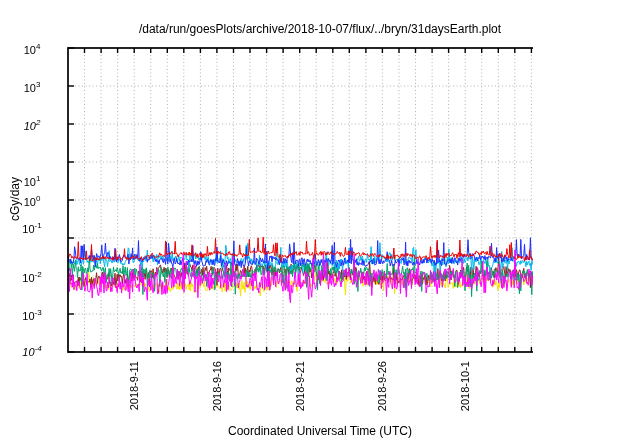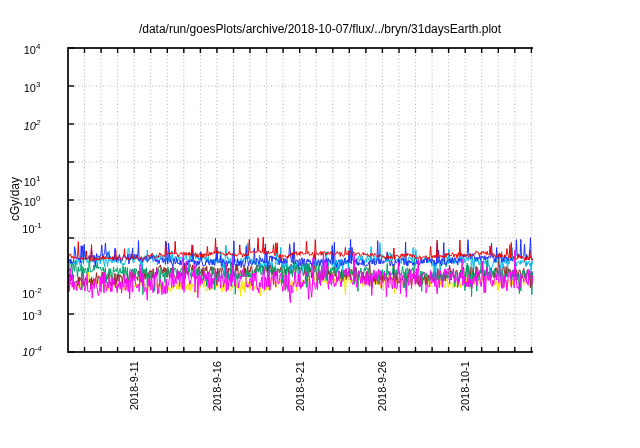--- a/index.html
+++ b/index.html
@@ -163,17 +163,18 @@
       </svg></div>
   <div class="title">/data/run/goesPlots/archive/2018-10-07/flux/../bryn/31daysEarth.plot</div>
   <div class="ylab">cGy/day</div>
   <div id="yticks">
       <div class="ytick" style="top: 40px;">10<sup>4</sup></div>
       <div class="ytick" style="top: 78px;">10<sup>3</sup></div>
       <div class="ytick" style="top: 116px; font-style: italic;">10<sup>2</sup></div>
       <div class="ytick" style="top: 172px;">10<sup>1</sup></div>
       <div class="ytick" style="top: 192px;">10<sup>0</sup></div>
       <div class="ytick" style="top: 219px;">10<sup>-1</sup></div>
-      <div class="ytick" style="top: 284px;">10<sup>-2</sup></div>
+      <div class="ytick" style="top: 268px;">10<sup>-2</sup></div>
       <div class="ytick" style="top: 306px;">10<sup>-3</sup></div>
       <div class="ytick" style="top: 342px; font-style: italic;">10<sup>-4</sup></div>
     </div>
+  <div class="xlab">Coordinated Universal Time (UTC)</div>
 </div>
 
 </body></html>

